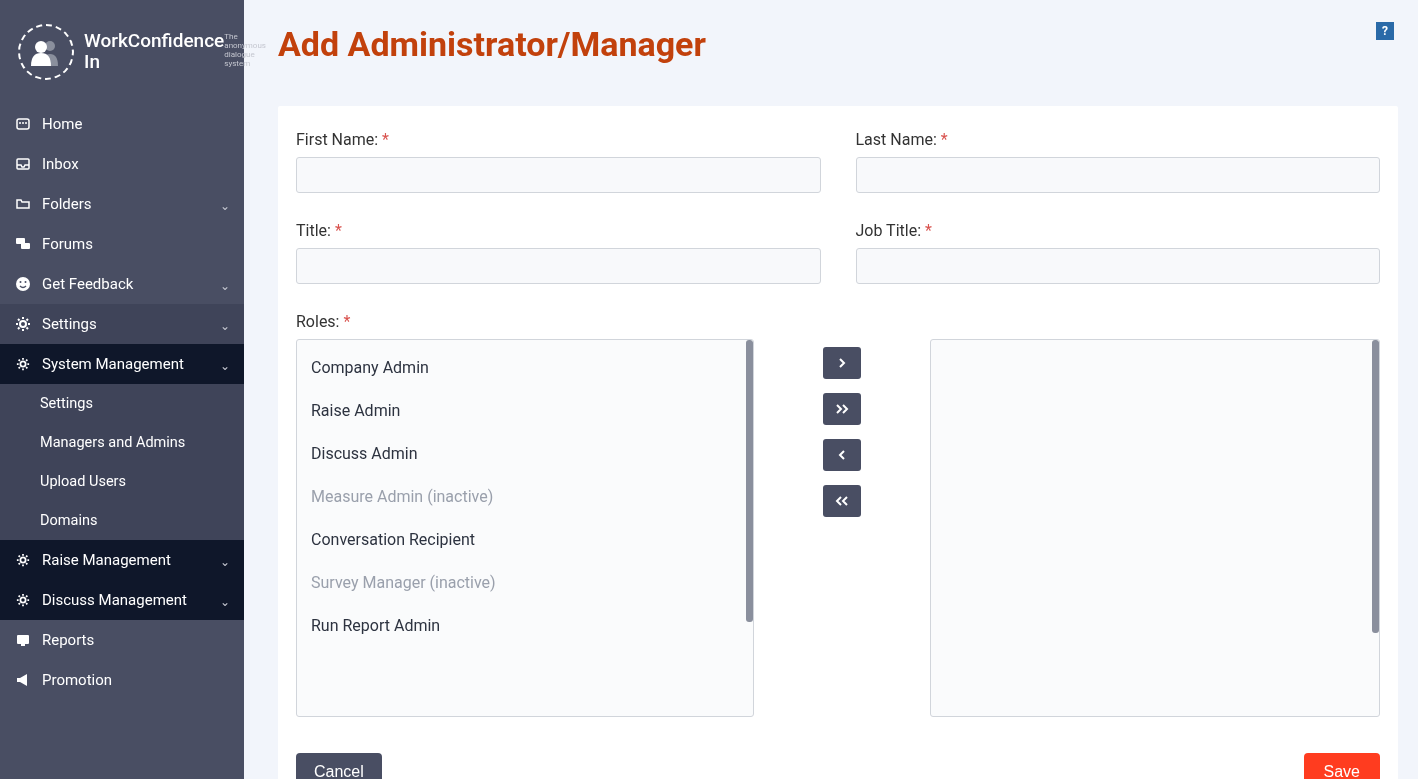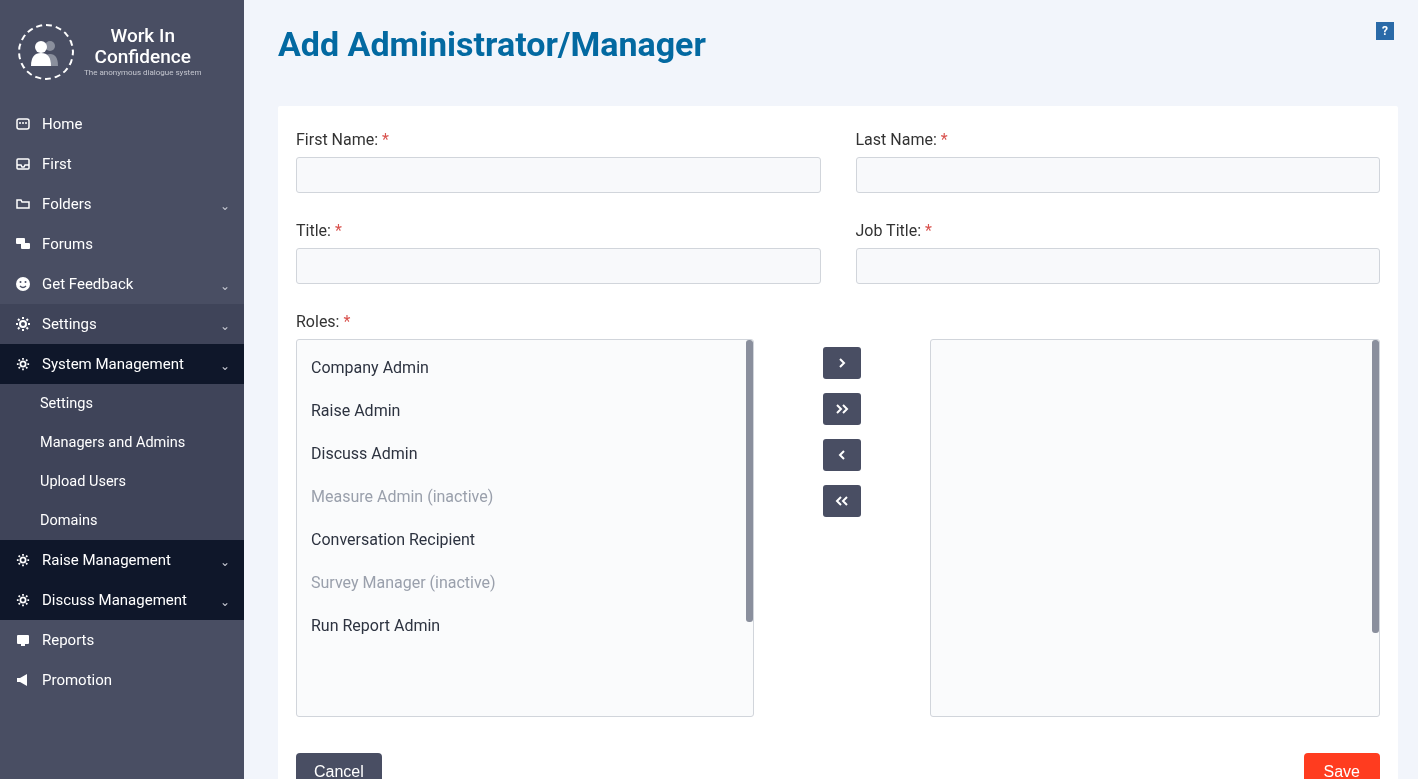--- a/index.html
+++ b/index.html
@@ -29,23 +29,21 @@
       height: 56px;
       border: 2px dashed #fff;
       border-radius: 50%;
       display: flex;
       align-items: center;
       justify-content: center;
       flex-shrink: 0;
     }
     .logo-text {
       display: flex;
-      flex-direction: column;
       line-height: 1.1;
-      align-items: center;
     }
     .logo-title {
       font-size: 19px;
       font-weight: 500;
       color: #fff;
     }
     .logo-subtitle {
       font-size: 8px;
       color: #c5c7d0;
       margin-top: 2px;
@@ -101,21 +99,21 @@
       font-size: 12px;
       font-weight: bold;
       display: flex;
       align-items: center;
       justify-content: center;
       cursor: pointer;
     }
     h1.page-title {
       font-size: 34px;
       font-weight: 700;
-      color: #0369a1;
+      color: #c2410c;
     }
     .form-card {
       background: #fff;
       margin-top: 42px;
       padding: 24px 18px 20px;
       border-radius: 2px;
     }
     .form-row {
       display: flex;
       gap: 35px;
@@ -257,21 +255,21 @@
     <span class="nav-label">Home</span>
   </div>
 
   <div class="nav-item">
     <span class="nav-icon">
       <svg width="16" height="16" viewBox="0 0 16 16" fill="none" stroke="#fff" stroke-width="1.5">
           <rect x="2" y="3" width="12" height="10" rx="1"></rect>
           <path d="M2 9 L6 9 L7 11 L9 11 L10 9 L14 9"></path>
         </svg>
     </span>
-    <span class="nav-label">First</span>
+    <span class="nav-label">Inbox</span>
   </div>
 
   <div class="nav-item">
     <span class="nav-icon">
       <svg width="16" height="16" viewBox="0 0 16 16" fill="none" stroke="#fff" stroke-width="1.5">
           <path d="M2 4 L6 4 L7 6 L14 6 L14 12 L2 12 Z"></path>
         </svg>
     </span>
     <span class="nav-label">Folders</span>
     <span class="chev">⌄</span>

